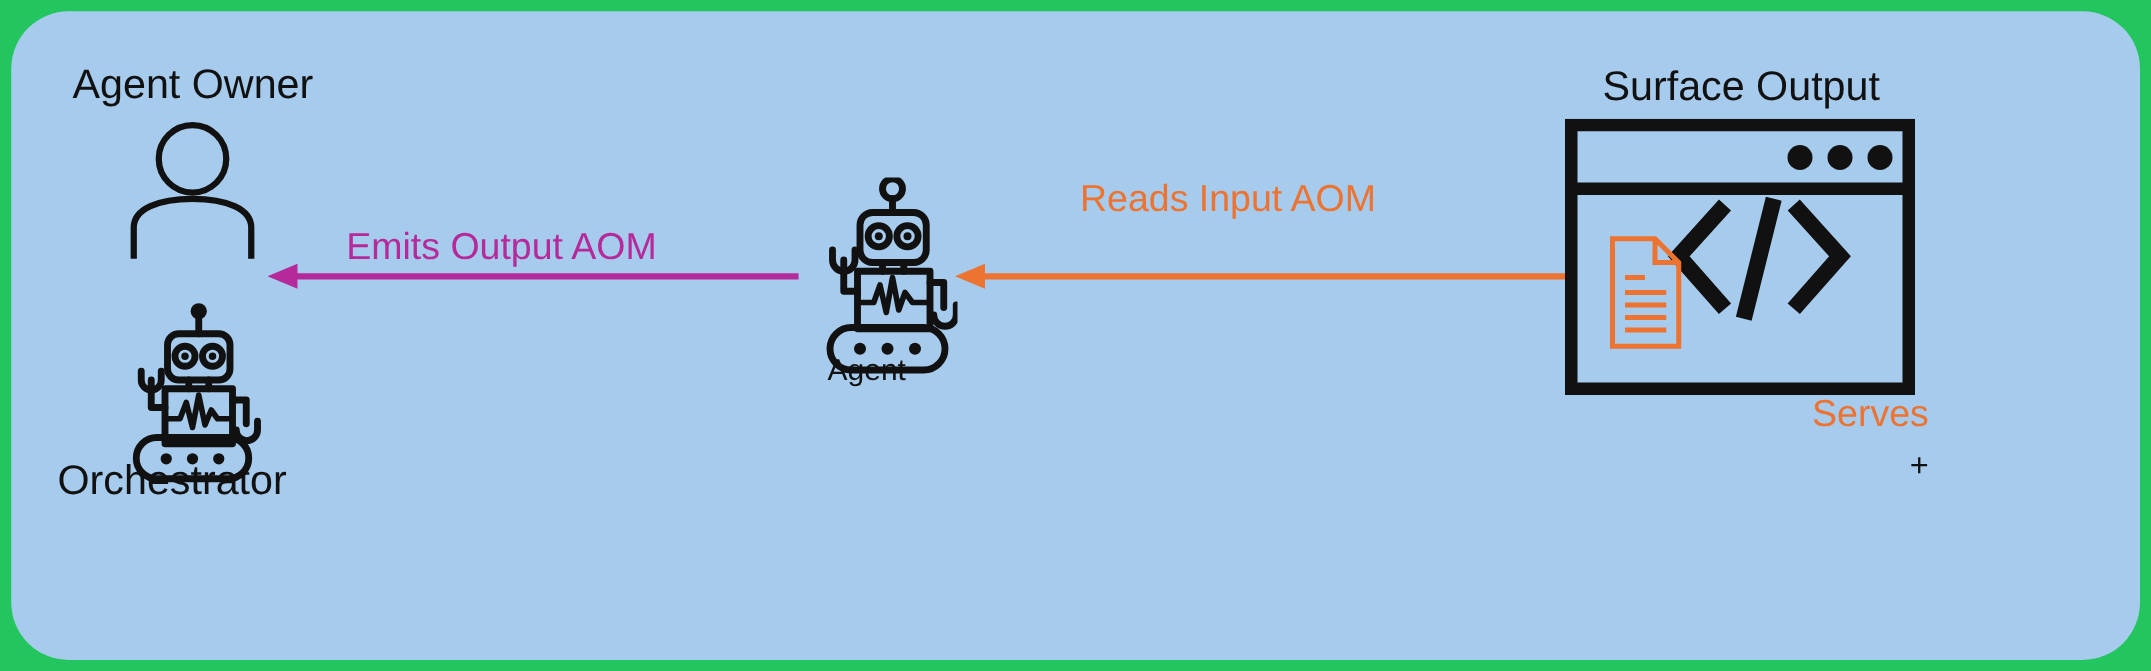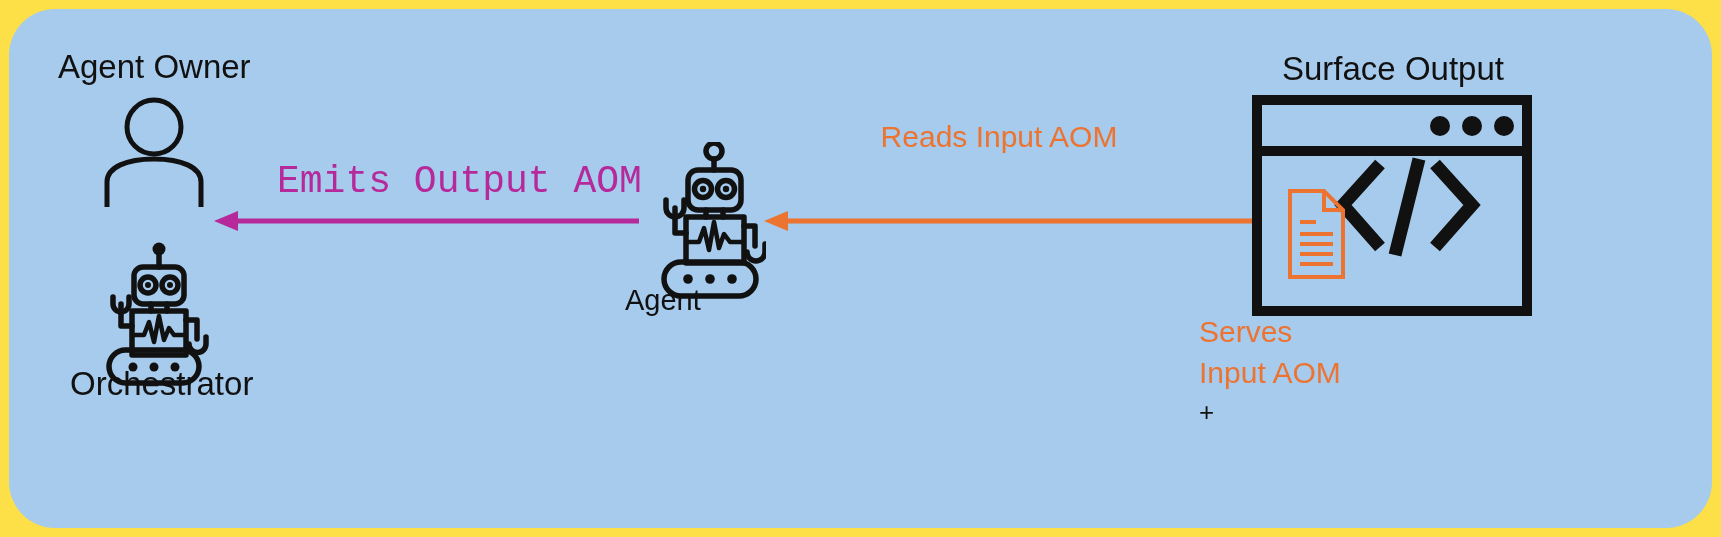--- a/index.html
+++ b/index.html
@@ -10,21 +10,21 @@
   body {
     width: 1721px;
     height: 537px;
     overflow: hidden;
     font-family: "Liberation Sans", sans-serif;
   }
   #canvas {
     position: relative;
     width: 1721px;
     height: 537px;
-    background: #fde047;
+    background: #22c55e;
   }
   .panel {
     position: absolute;
     left: 9px;
     top: 9px;
     width: 1703px;
     height: 519px;
     background: #A6CBEC;
     border-radius: 46px;
   }
@@ -36,26 +36,26 @@
     white-space: nowrap;
     line-height: 1.12;
   }
 
   
   #agent-owner-title {
     left: 49px; top: 40px;
     font-size: 33px;
   }
   #orchestrator-title {
-    left: 61px; top: 357px;
+    left: 37px; top: 357px;
     font-size: 33px;
   }
   #agent-title {
-    left: 616px; top: 275px;
-    font-size: 29px;
+    left: 653px; top: 275px;
+    font-size: 24px;
   }
   #surface-owner-title {
     left: 1273px; top: 42px;
     font-size: 33px;
   }
 
   
   #person-icon {
     position: absolute;
     left: 90px; top: 88px;
@@ -81,30 +81,29 @@
     width: 425px; height: 28px;
   }
   #reads-arrow {
     position: absolute;
     left: 755px; top: 198px;
     width: 490px; height: 28px;
   }
 
   
   #emits-label {
-    left: 268px; top: 152px;
-    font-size: 38px;
+    left: 268px; top: 172px;
+    font-size: 30px;
     color: #B5299A;
-    font-family: Liberation Mono, monospace;
   }
   #reads-label-block {
     position: absolute;
-    left: 855px; top: 109px;
+    left: 855px; top: 132px;
     width: 270px;
-    text-align: center;
+    text-align: left;
   }
   #reads-label-block .line1 {
     font-size: 30px;
     color: #ED7331;
     white-space: nowrap;
     line-height: 1.25;
   }
   #reads-label-block .line2 {
     font-size: 30px;
     color: #111111;
@@ -115,23 +114,23 @@
   
   #browser-window {
     position: absolute;
     left: 1243px; top: 86px;
     width: 280px; height: 221px;
   }
 
   
   #serves-caption {
     position: absolute;
-    left: 1190px; top: 303px;
+    left: 1264px; top: 303px;
     width: 270px;
-    text-align: left;
+    text-align: right;
   }
   #serves-caption .c-orange {
     font-size: 30px;
     color: #ED7331;
     line-height: 1.35;
     white-space: nowrap;
   }
   #serves-caption .c-black {
     font-size: 30px;
     color: #111111;
@@ -283,18 +282,17 @@
           <line x1="48" y1="139" x2="81" y2="139"></line>
           <line x1="48" y1="149" x2="81" y2="149"></line>
           <line x1="48" y1="159" x2="81" y2="159"></line>
           <line x1="48" y1="169" x2="81" y2="169"></line>
         </g>
       </svg>
     </div>
 
     <div id="serves-caption">
       <div class="c-orange">Serves</div>
-      <div class="c-orange">Input AOM</div>
       <div class="c-plus">+</div>
     </div>
 
   </div>
 </div>
 
 </body></html>

